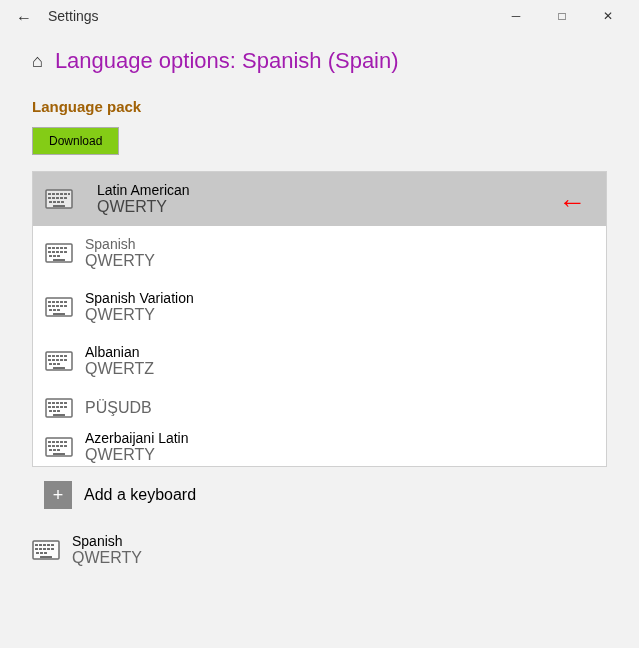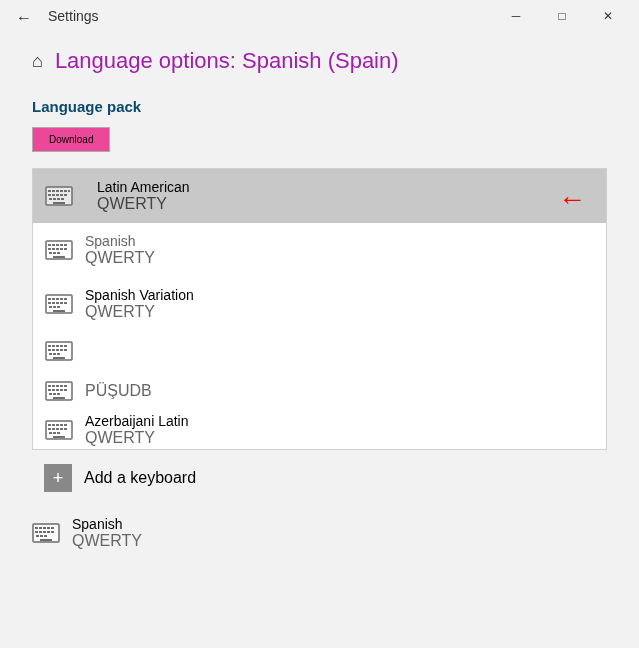--- a/index.html
+++ b/index.html
@@ -83,29 +83,29 @@
       font-size: 22px;
       font-weight: 300;
       color: #a21caf;
     }
 
     
     .section-heading {
       font-size: 15px;
       font-weight: 600;
       margin-bottom: 12px;
-      color: #0c4a6e;
+      color: #a16207;
     }
 
     
     .download-btn {
       padding: 6px 16px;
-      background: #ec4899;
+      background: #84cc16;
       border: 1px solid #adadad;
-      font-size: 10px;
+      font-size: 12px;
       cursor: pointer;
       font-family: 'Segoe UI', Arial, sans-serif;
       color: #000;
       margin-bottom: 16px;
     }
 
     
     .dropdown-list {
       background: #fff;
       border: 1px solid #d0d0d0;
@@ -316,20 +316,24 @@
         <rect x="3" y="8" width="3" height="2" rx="0.3" fill="#333"></rect>
         <rect x="7" y="8" width="3" height="2" rx="0.3" fill="#333"></rect>
         <rect x="11" y="8" width="3" height="2" rx="0.3" fill="#333"></rect>
         <rect x="15" y="8" width="3" height="2" rx="0.3" fill="#333"></rect>
         <rect x="19" y="8" width="3" height="2" rx="0.3" fill="#333"></rect>
         <rect x="4" y="12" width="3" height="2" rx="0.3" fill="#333"></rect>
         <rect x="8" y="12" width="3" height="2" rx="0.3" fill="#333"></rect>
         <rect x="12" y="12" width="3" height="2" rx="0.3" fill="#333"></rect>
         <rect x="8" y="16" width="12" height="2" rx="0.3" fill="#333"></rect>
       </svg>
+      <div class="list-item-text">
+        <div class="list-item-name">Albanian</div>
+        <div class="list-item-sub">QWERTZ</div>
+      </div>
     </div>
 
     <div class="list-item">
       <svg class="kb-svg kb-icon" viewBox="0 0 28 20" fill="none" xmlns="http://www.w3.org/2000/svg">
         <rect x="1" y="1" width="26" height="18" rx="1" stroke="#333" stroke-width="1.5" fill="white"></rect>
         <rect x="3" y="4" width="3" height="2" rx="0.3" fill="#333"></rect>
         <rect x="7" y="4" width="3" height="2" rx="0.3" fill="#333"></rect>
         <rect x="11" y="4" width="3" height="2" rx="0.3" fill="#333"></rect>
         <rect x="15" y="4" width="3" height="2" rx="0.3" fill="#333"></rect>
         <rect x="19" y="4" width="3" height="2" rx="0.3" fill="#333"></rect>

